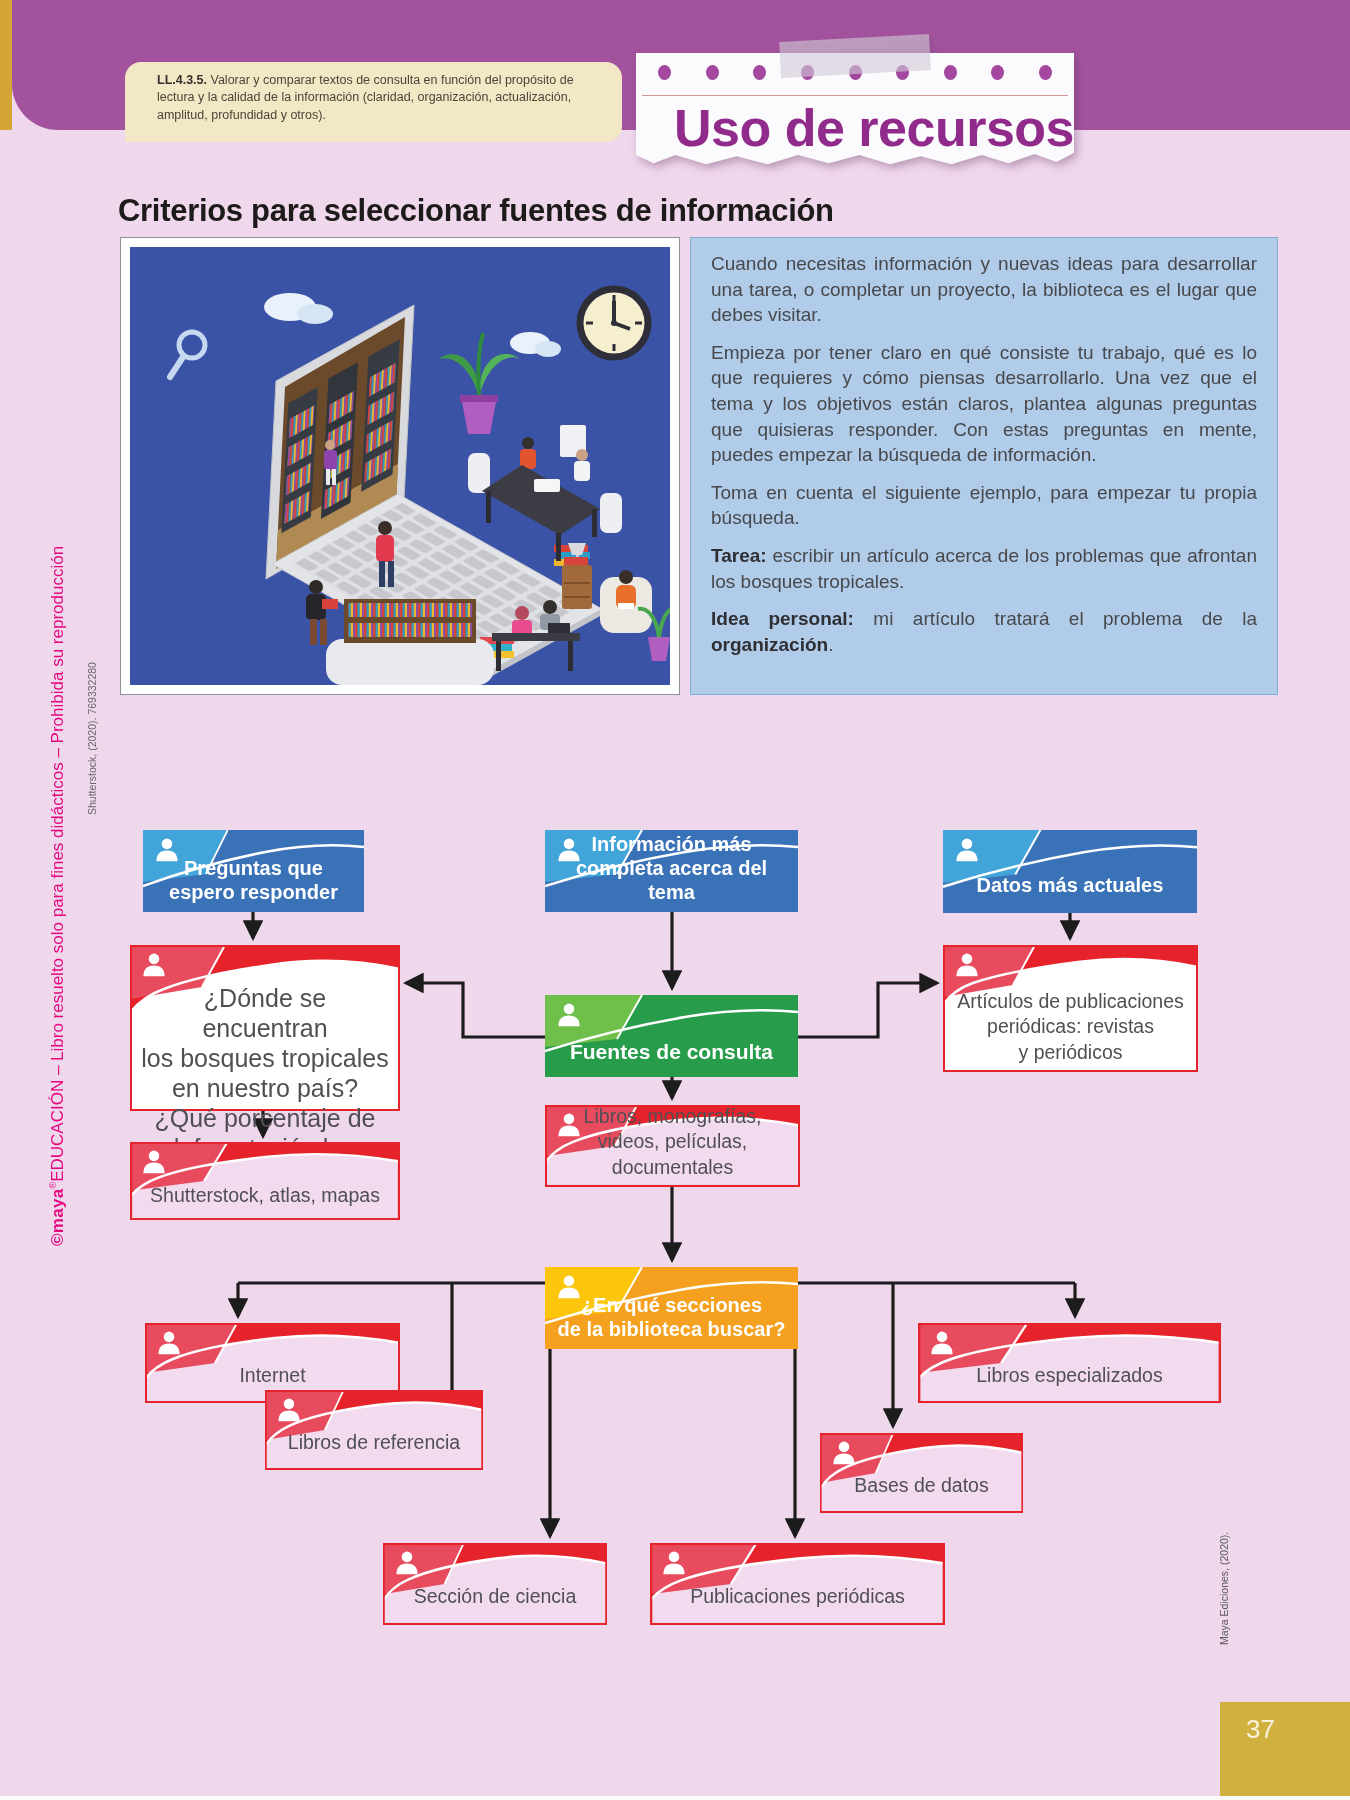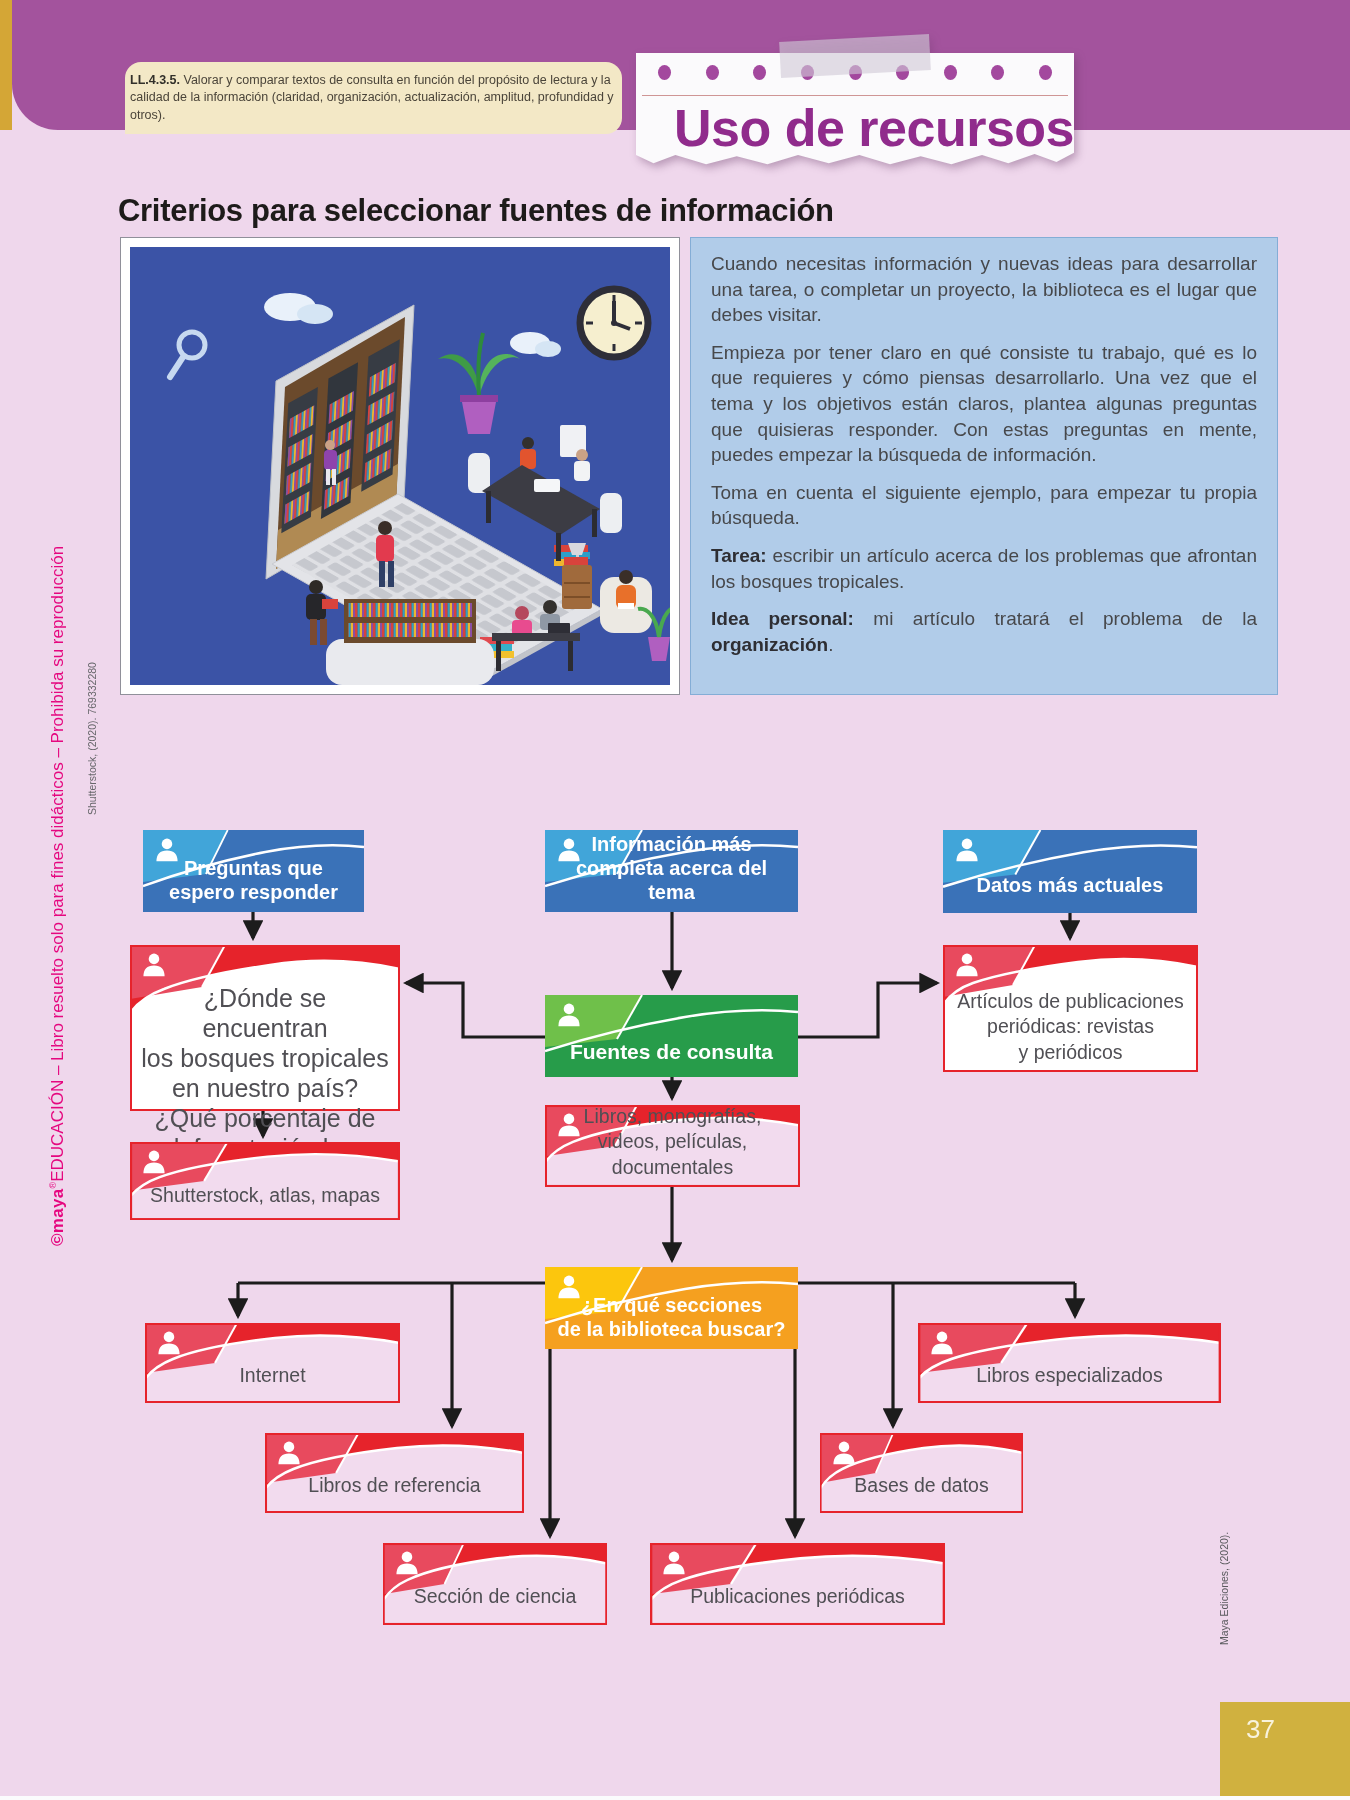--- a/index.html
+++ b/index.html
@@ -1,22 +1,22 @@
 <!DOCTYPE html>
 <html><head>
 <meta charset="utf-8">
 <style>
   html,body{margin:0;padding:0;background:#d8d8d8;font-family:"Liberation Sans",sans-serif;}
   .stage{position:relative;width:1350px;height:1800px;background:#efd7ec;overflow:hidden;margin:0 auto;}
 
   
   .gold-strip{position:absolute;left:0;top:0;width:12px;height:130px;background:#d4a636;}
   .purple-band{position:absolute;left:12px;top:0;width:1338px;height:130px;background:#a3539d;border-bottom-left-radius:46px;}
-  .std-tag{position:absolute;left:125px;top:62px;width:497px;height:72px;background:#f3e8c6;border-radius:16px 16px 16px 0;
-           padding:10px 5px;box-sizing:border-box;font-size:12.5px;line-height:1.38;color:#4a4439;}
+  .std-tag{position:absolute;left:125px;top:62px;width:497px;height:80px;background:#f3e8c6;border-radius:16px 16px 16px 0;
+           padding:10px 32px;box-sizing:border-box;font-size:12.5px;line-height:1.38;color:#4a4439;}
   .std-tag b{color:#32302a;}
 
   
   .paper-wrap{position:absolute;left:636px;top:53px;width:438px;height:116px;filter:drop-shadow(3px 4px 4px rgba(96,52,96,.38));z-index:3;}
   .paper{position:absolute;inset:0;background:#fbfafc;
          clip-path:polygon(0 0,100% 0,100% 86%,96% 94%,91% 87%,85% 95%,79% 88%,72% 96%,65% 89%,58% 96%,51% 88%,44% 95%,37% 88%,30% 96%,23% 89%,16% 96%,9% 88%,4% 95%,0 88%);}
   .tape{position:absolute;left:50%;top:-15px;width:150px;height:36px;transform:translateX(-50%) rotate(-3deg);
         background:rgba(208,202,214,.62);z-index:4;}
   .dots-row{position:absolute;left:22px;right:22px;top:12px;display:flex;justify-content:space-between;}
   .hole-dot{width:13px;height:15px;border-radius:50%;background:#a3489e;}
@@ -447,21 +447,21 @@
         <path class="narc" d="M255,20 Q190,8 130,15 Q60,23 28,36 Q10,43 0,56"></path>
         <rect class="nborder" x="1" y="1" width="253" height="78"></rect>
       </svg>
     <svg class="pic" viewBox="0 0 24 24">
         <circle cx="12" cy="7" r="4.7" fill="#fff"></circle>
         <path d="M2.6,22.5 Q2.6,12.8 12,12.8 Q21.4,12.8 21.4,22.5 Z" fill="#fff"></path>
       </svg>
     <div class="lbl dark" style="bottom:15px">Libros especializados</div>
   </div>
 
-  <div class="node" style="left:265px;top:1433px;width:259px;height:80px;--main:#e6232b;--corner:#e84a5e;--inner:#f2dbee">
+  <div class="node" style="left:265px;top:1390px;width:218px;height:80px;--main:#e6232b;--corner:#e84a5e;--inner:#f2dbee">
     <svg class="bg" viewBox="0 0 255 80" preserveAspectRatio="none">
         <rect class="ninner" width="255" height="80"></rect>
         <path class="nmain" d="M0,0 H255 V20 Q190,8 130,15 Q60,23 28,36 Q10,43 0,56 Z"></path>
         <polygon class="ncorner" points="0,0 92,0 70,40 0,50"></polygon>
         <path class="nseam" d="M92,0 L70,40"></path>
         <path class="narc" d="M255,20 Q190,8 130,15 Q60,23 28,36 Q10,43 0,56"></path>
         <rect class="nborder" x="1" y="1" width="253" height="78"></rect>
       </svg>
     <svg class="pic" viewBox="0 0 24 24">
         <circle cx="12" cy="7" r="4.7" fill="#fff"></circle>

